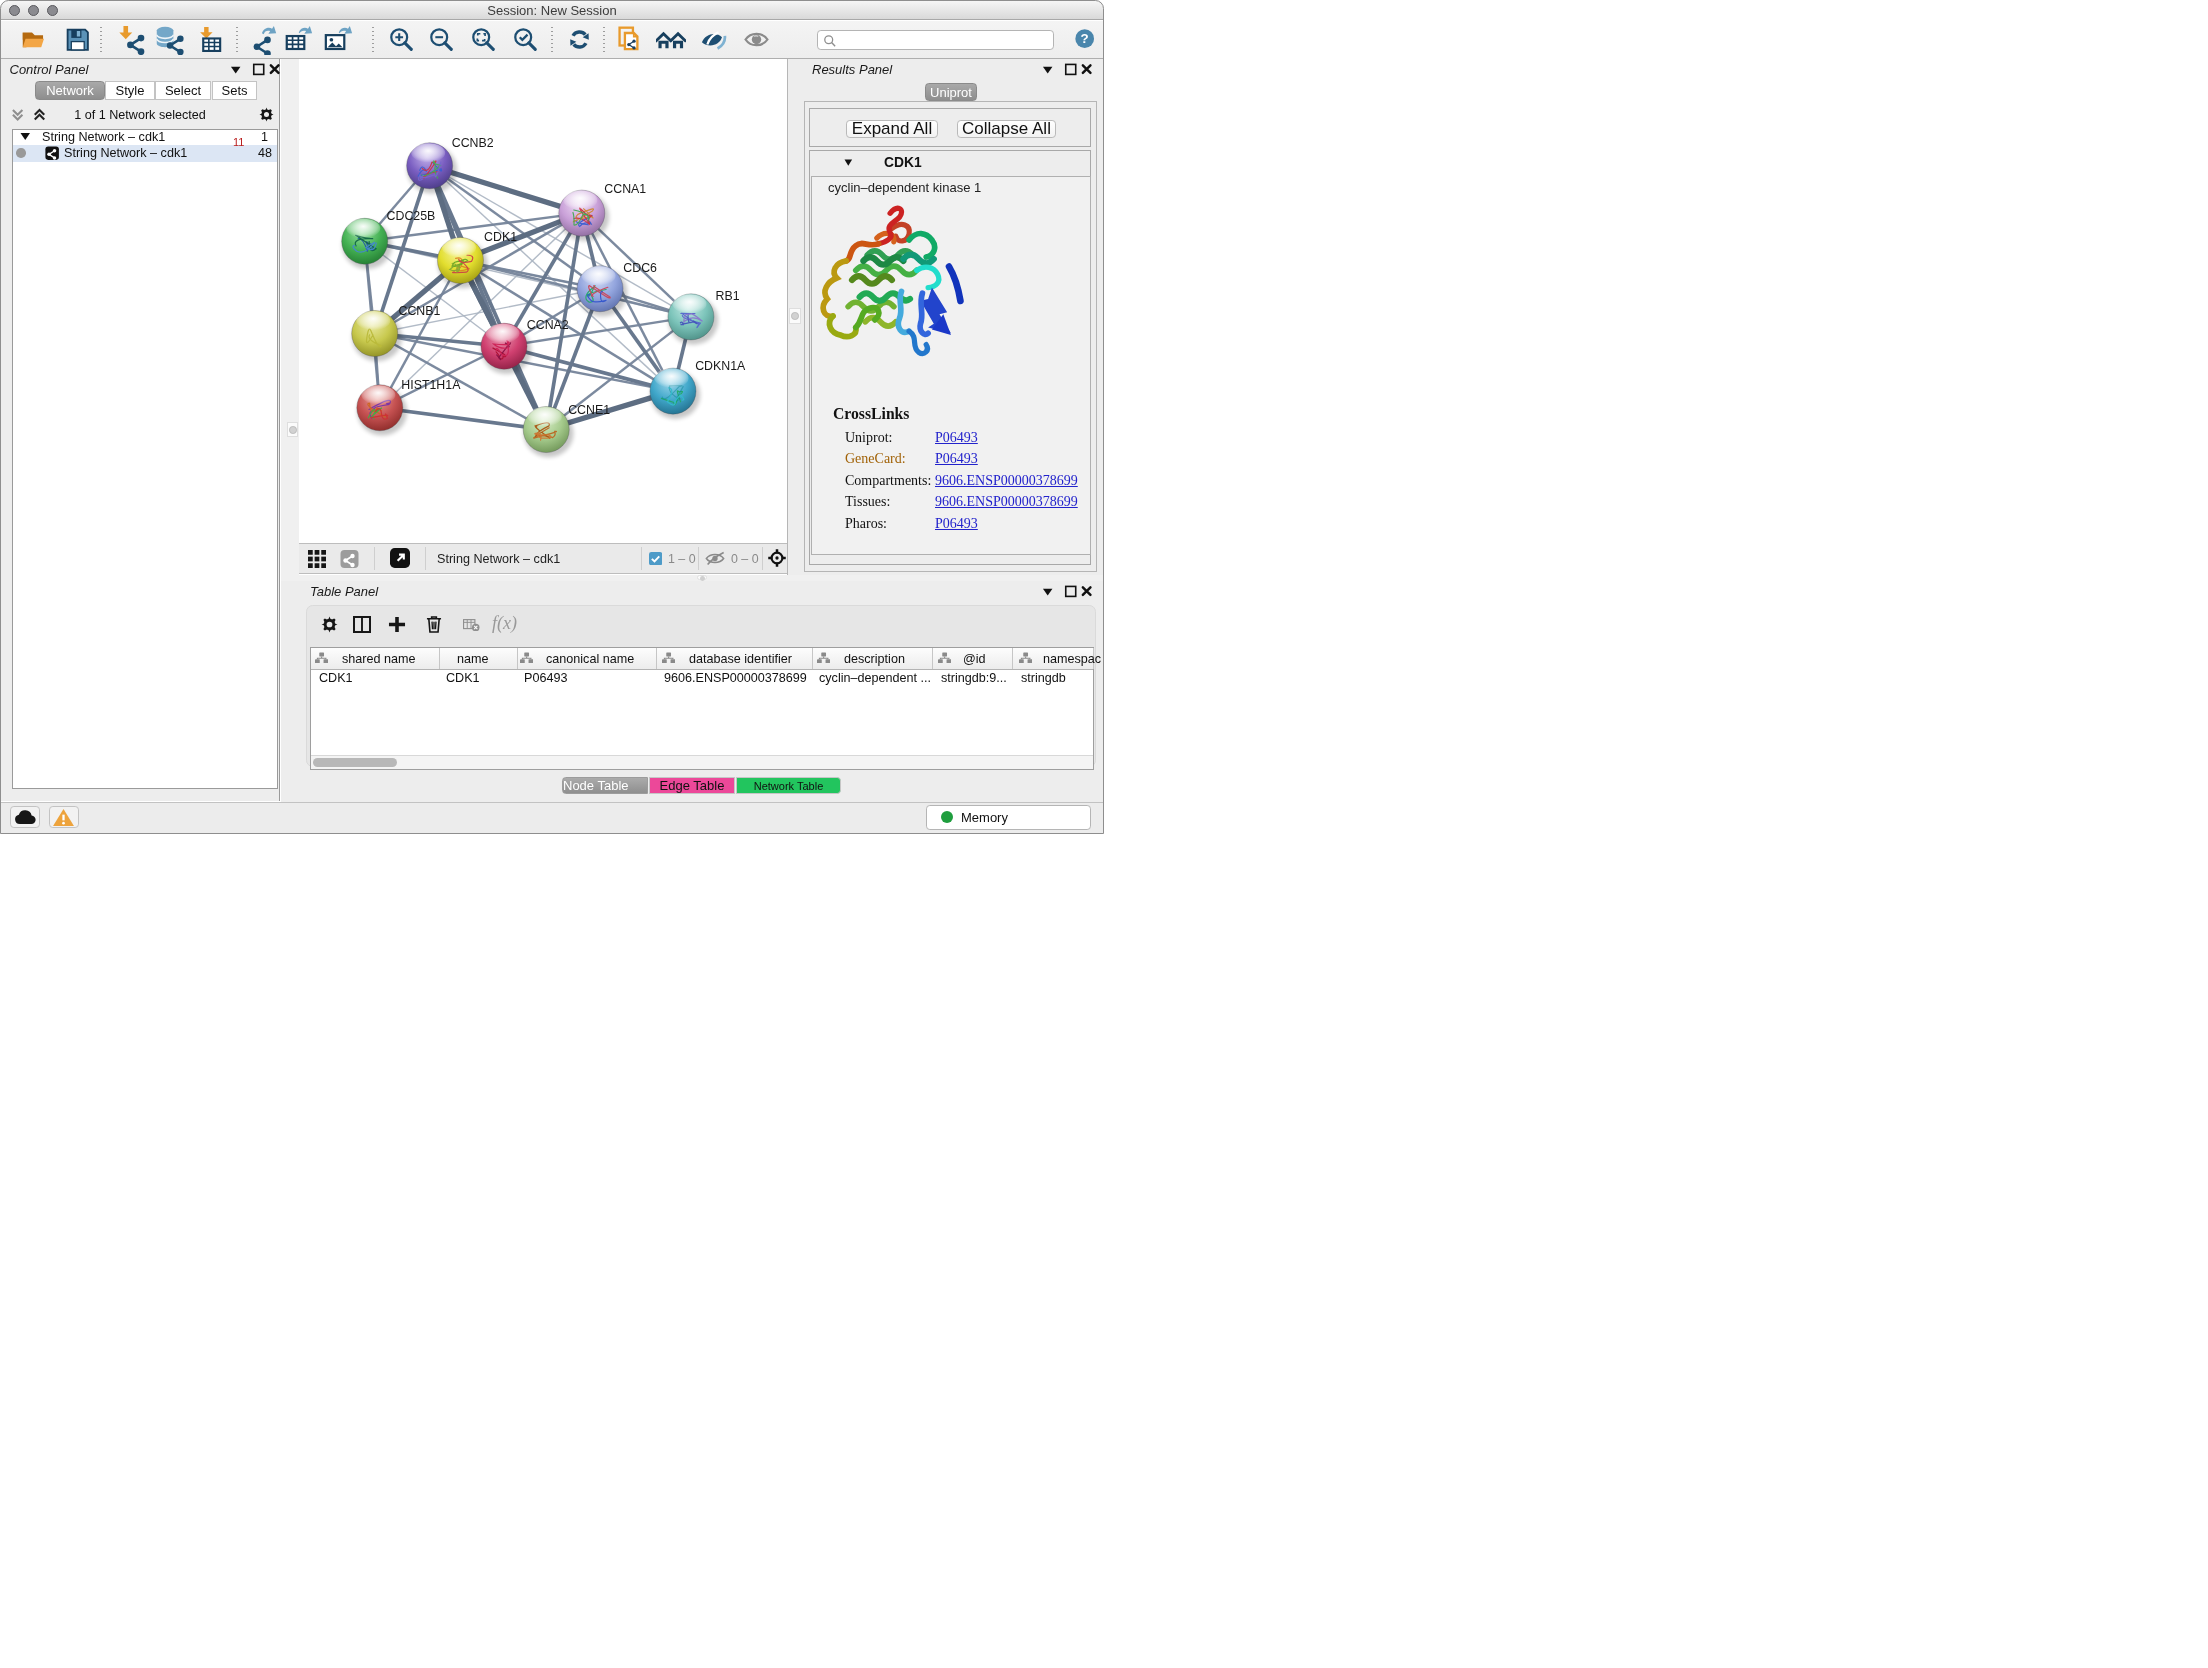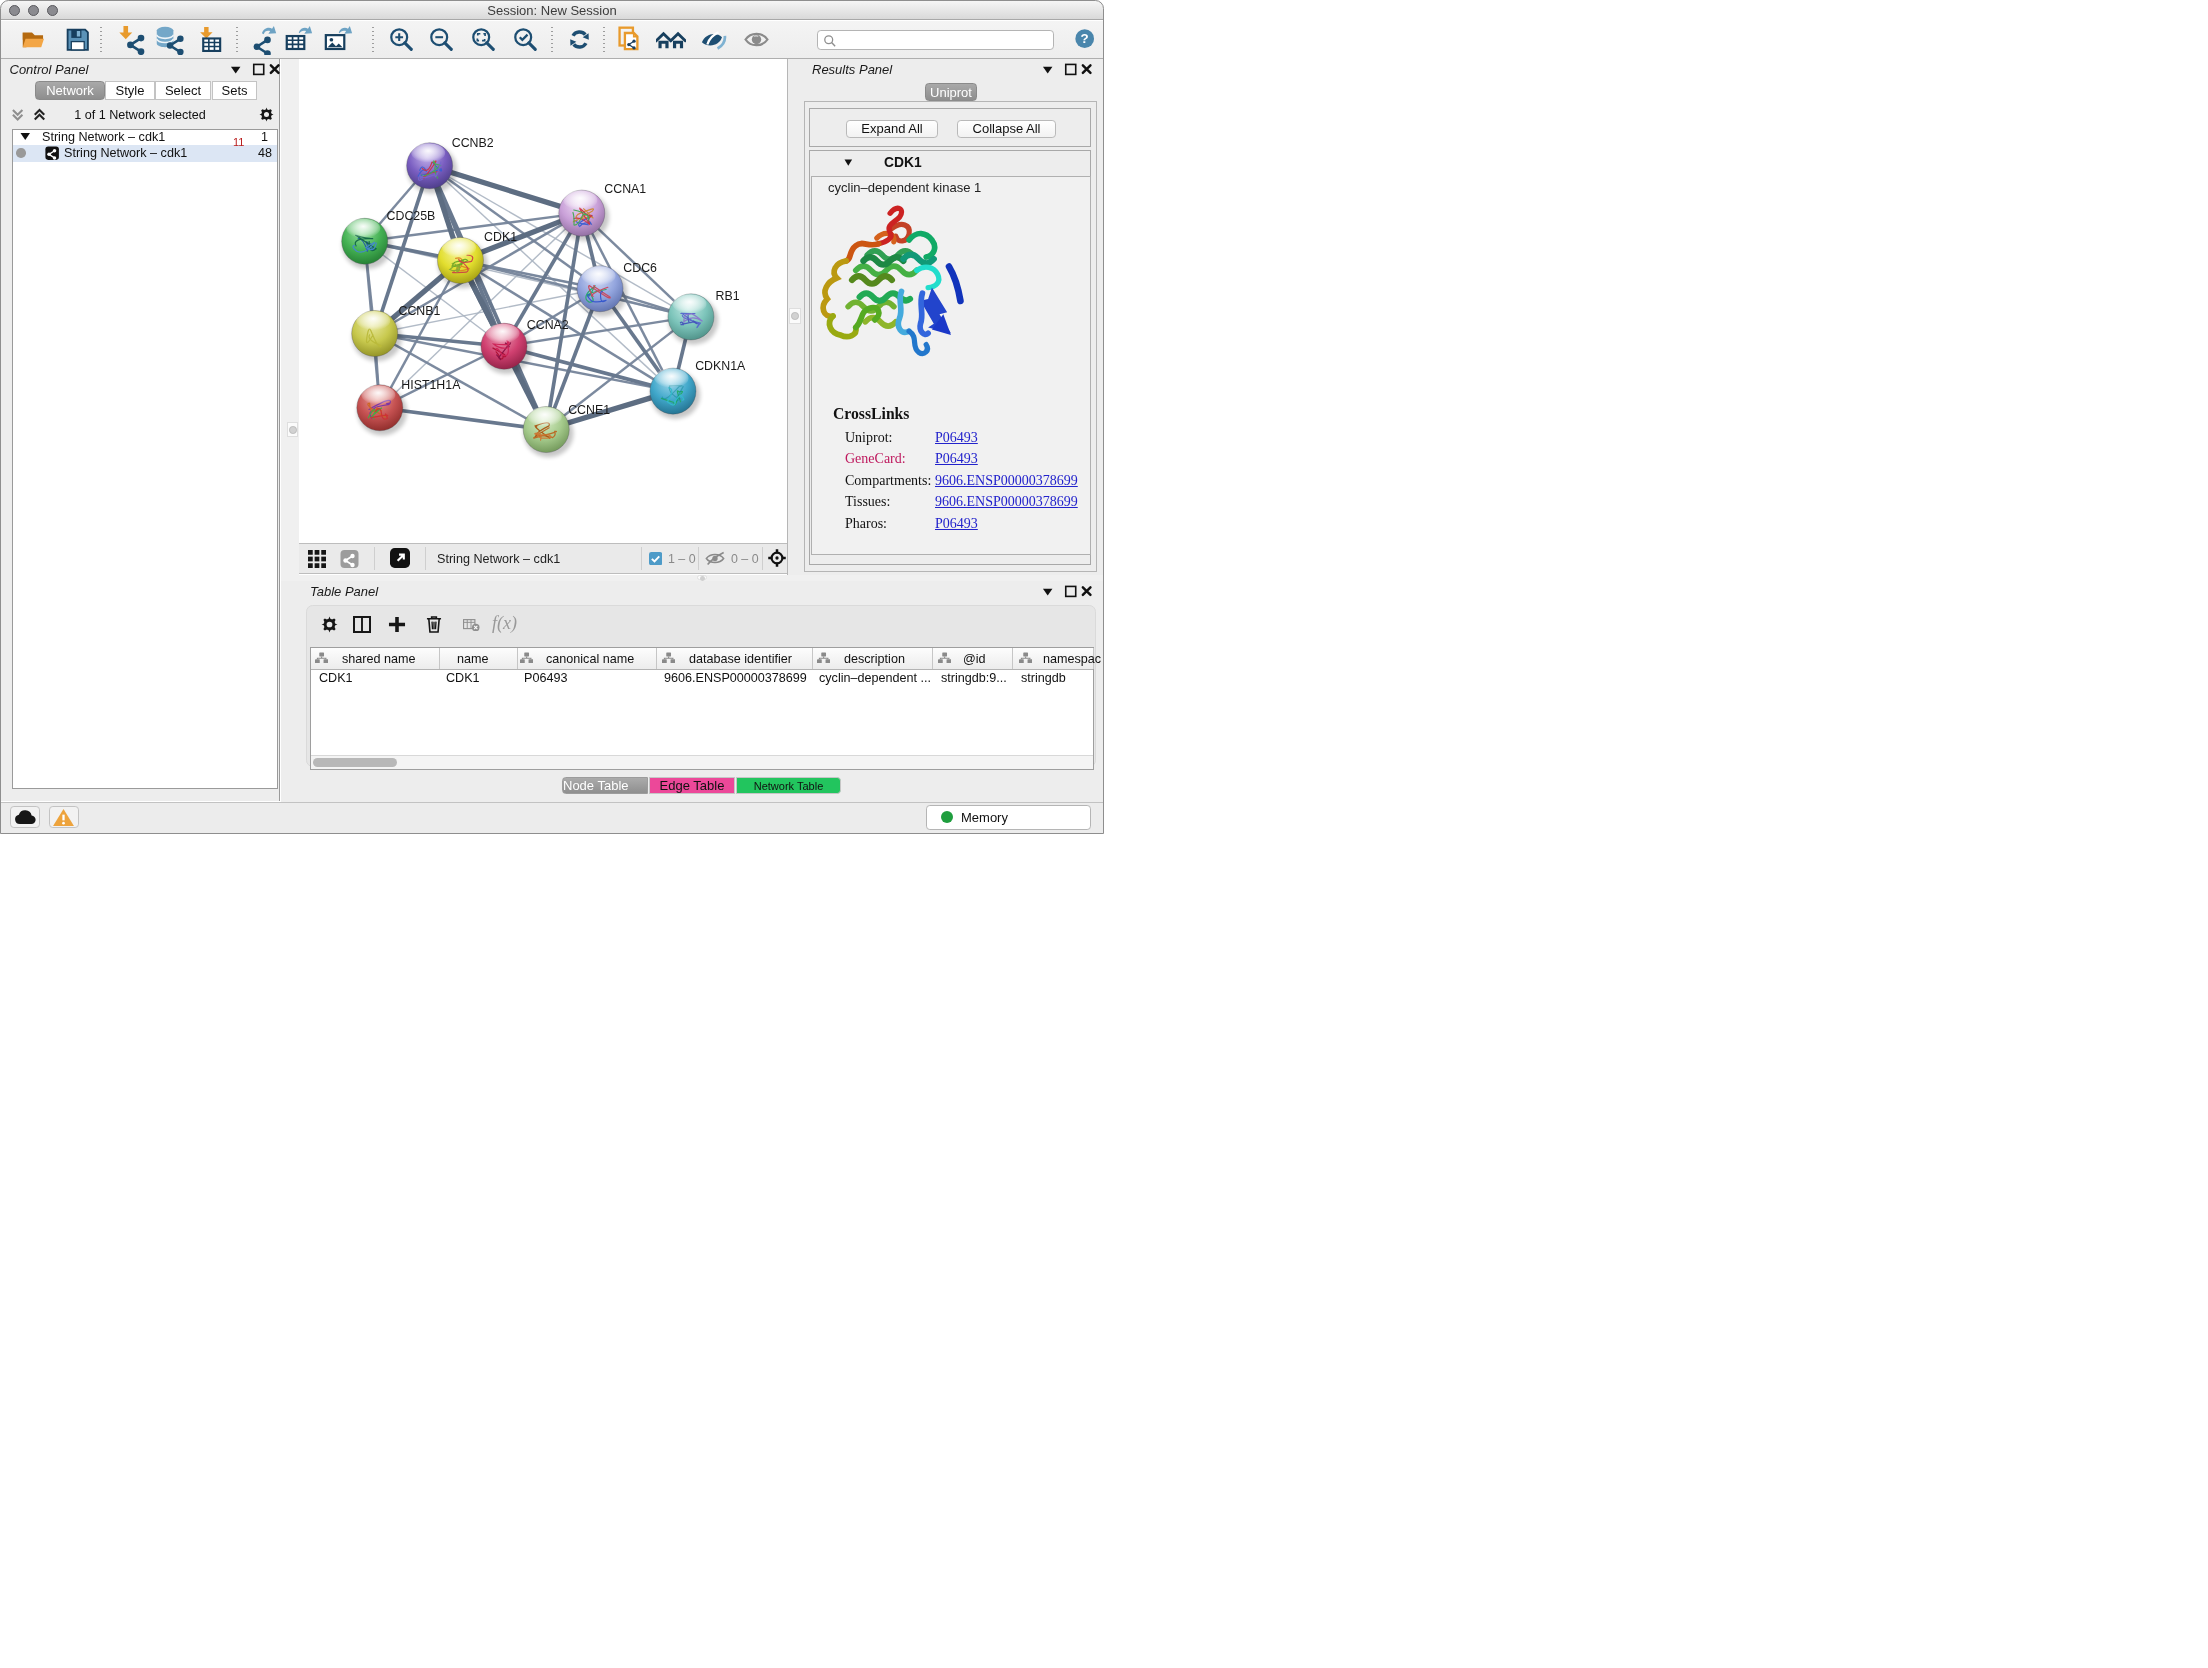--- a/index.html
+++ b/index.html
@@ -23,21 +23,21 @@
   border-right:1px solid #9b9b9b; }
 .results { left:787px; top:59px; width:317px; height:516px; background:#ededed; border-left:1px solid #b6b6b6; }
 .canvas { left:299px; top:59px; width:488px; height:484px; background:#fff; }
 .canbar { left:299px; top:543px; width:488px; height:31px; background:#eaeaea;
   border-top:1px solid #bdbdbd; border-bottom:1px solid #bdbdbd; }
 .tab { position:absolute; height:19.3px; background:#fff; border:1px solid #c3c3c3;
   font-size:13px; color:#111; text-align:center; line-height:18px; }
 .tab.active { background:linear-gradient(#a9a9a9,#8e8e8e); color:#fff; border-color:#8a8a8a;
   border-radius:3.8px; }
 .btn { position:absolute; background:linear-gradient(#ffffff,#f2f2f2); border:1px solid #b9b9b9;
-  border-radius:3.8px; font-size:13px; color:#111; text-align:center; }
+  border-radius:3.8px; font-size:17px; color:#111; text-align:center; }
 .serif { font-family:"Liberation Serif", serif; }
 a.lnk { color:#2222cc; text-decoration:underline; }
 .hdrcell { position:absolute; top:0; height:100%; border-right:1px solid #c6c6c6; }
 </style></head><body>
 
 <div class="abs titlebar"></div>
 <div class="tl" style="left:8.6px"></div>
 <div class="tl" style="left:27.6px"></div>
 <div class="tl" style="left:47px"></div>
 <div class="title">Session: New Session</div>
@@ -620,21 +620,21 @@
 <path d="M112 74 C120 68 130 70 134 78 C138 86 132 92 124 92" stroke="#22ddcc" stroke-width="5.5"></path>
 <path d="M128 92 l16 26 -8 2 12 20 -24 -6 6 -4 -14 -24 8 -2 z" fill="#2244cc" stroke="none"></path>
 <path d="M146 70 C152 80 156 94 158 106" stroke="#1133bb" stroke-width="7"></path>
 <path d="M118 98 C114 110 120 120 116 130 C114 138 120 144 124 140" stroke="#3366dd" stroke-width="6"></path>
 <path d="M140 120 l8 22 -20 -6 z" fill="#1b38c8" stroke="none"></path>
 </g>
   </svg>
 <div class="abs serif" style="left:833px;top:405px;font-size:15.7px;font-weight:bold;color:#111">CrossLinks</div>
 <div class="abs serif" style="left:845px;top:430px;font-size:14px;color:#111">Uniprot:</div>
 <div class="abs serif" style="left:935px;top:430px;font-size:14px"><a class="lnk">P06493</a></div>
-<div class="abs serif" style="left:845px;top:451px;font-size:14px;color:#be185d">GeneCard:</div>
+<div class="abs serif" style="left:845px;top:451px;font-size:14px;color:#a16207">GeneCard:</div>
 <div class="abs serif" style="left:935px;top:451px;font-size:14px"><a class="lnk">P06493</a></div>
 <div class="abs serif" style="left:845px;top:473px;font-size:14px;color:#111">Compartments:</div>
 <div class="abs serif" style="left:935px;top:473px;font-size:14px"><a class="lnk">9606.ENSP00000378699</a></div>
 <div class="abs serif" style="left:845px;top:494px;font-size:14px;color:#111">Tissues:</div>
 <div class="abs serif" style="left:935px;top:494px;font-size:14px"><a class="lnk">9606.ENSP00000378699</a></div>
 <div class="abs serif" style="left:845px;top:516px;font-size:14px;color:#111">Pharos:</div>
 <div class="abs serif" style="left:935px;top:516px;font-size:14px"><a class="lnk">P06493</a></div>
 <div class="abs" style="left:281px;top:575px;width:824px;height:5.7px;background:#f0f0f0"></div>
 <div class="abs" style="left:697px;top:575px;width:9.5px;height:5.2px;background:#fbfbfb;border:1px solid #e0e0e0;border-radius:2.9px"></div>
 <div class="abs" style="left:700px;top:576px;width:4.8px;height:4.8px;border-radius:50%;background:#cfcfcf"></div>

